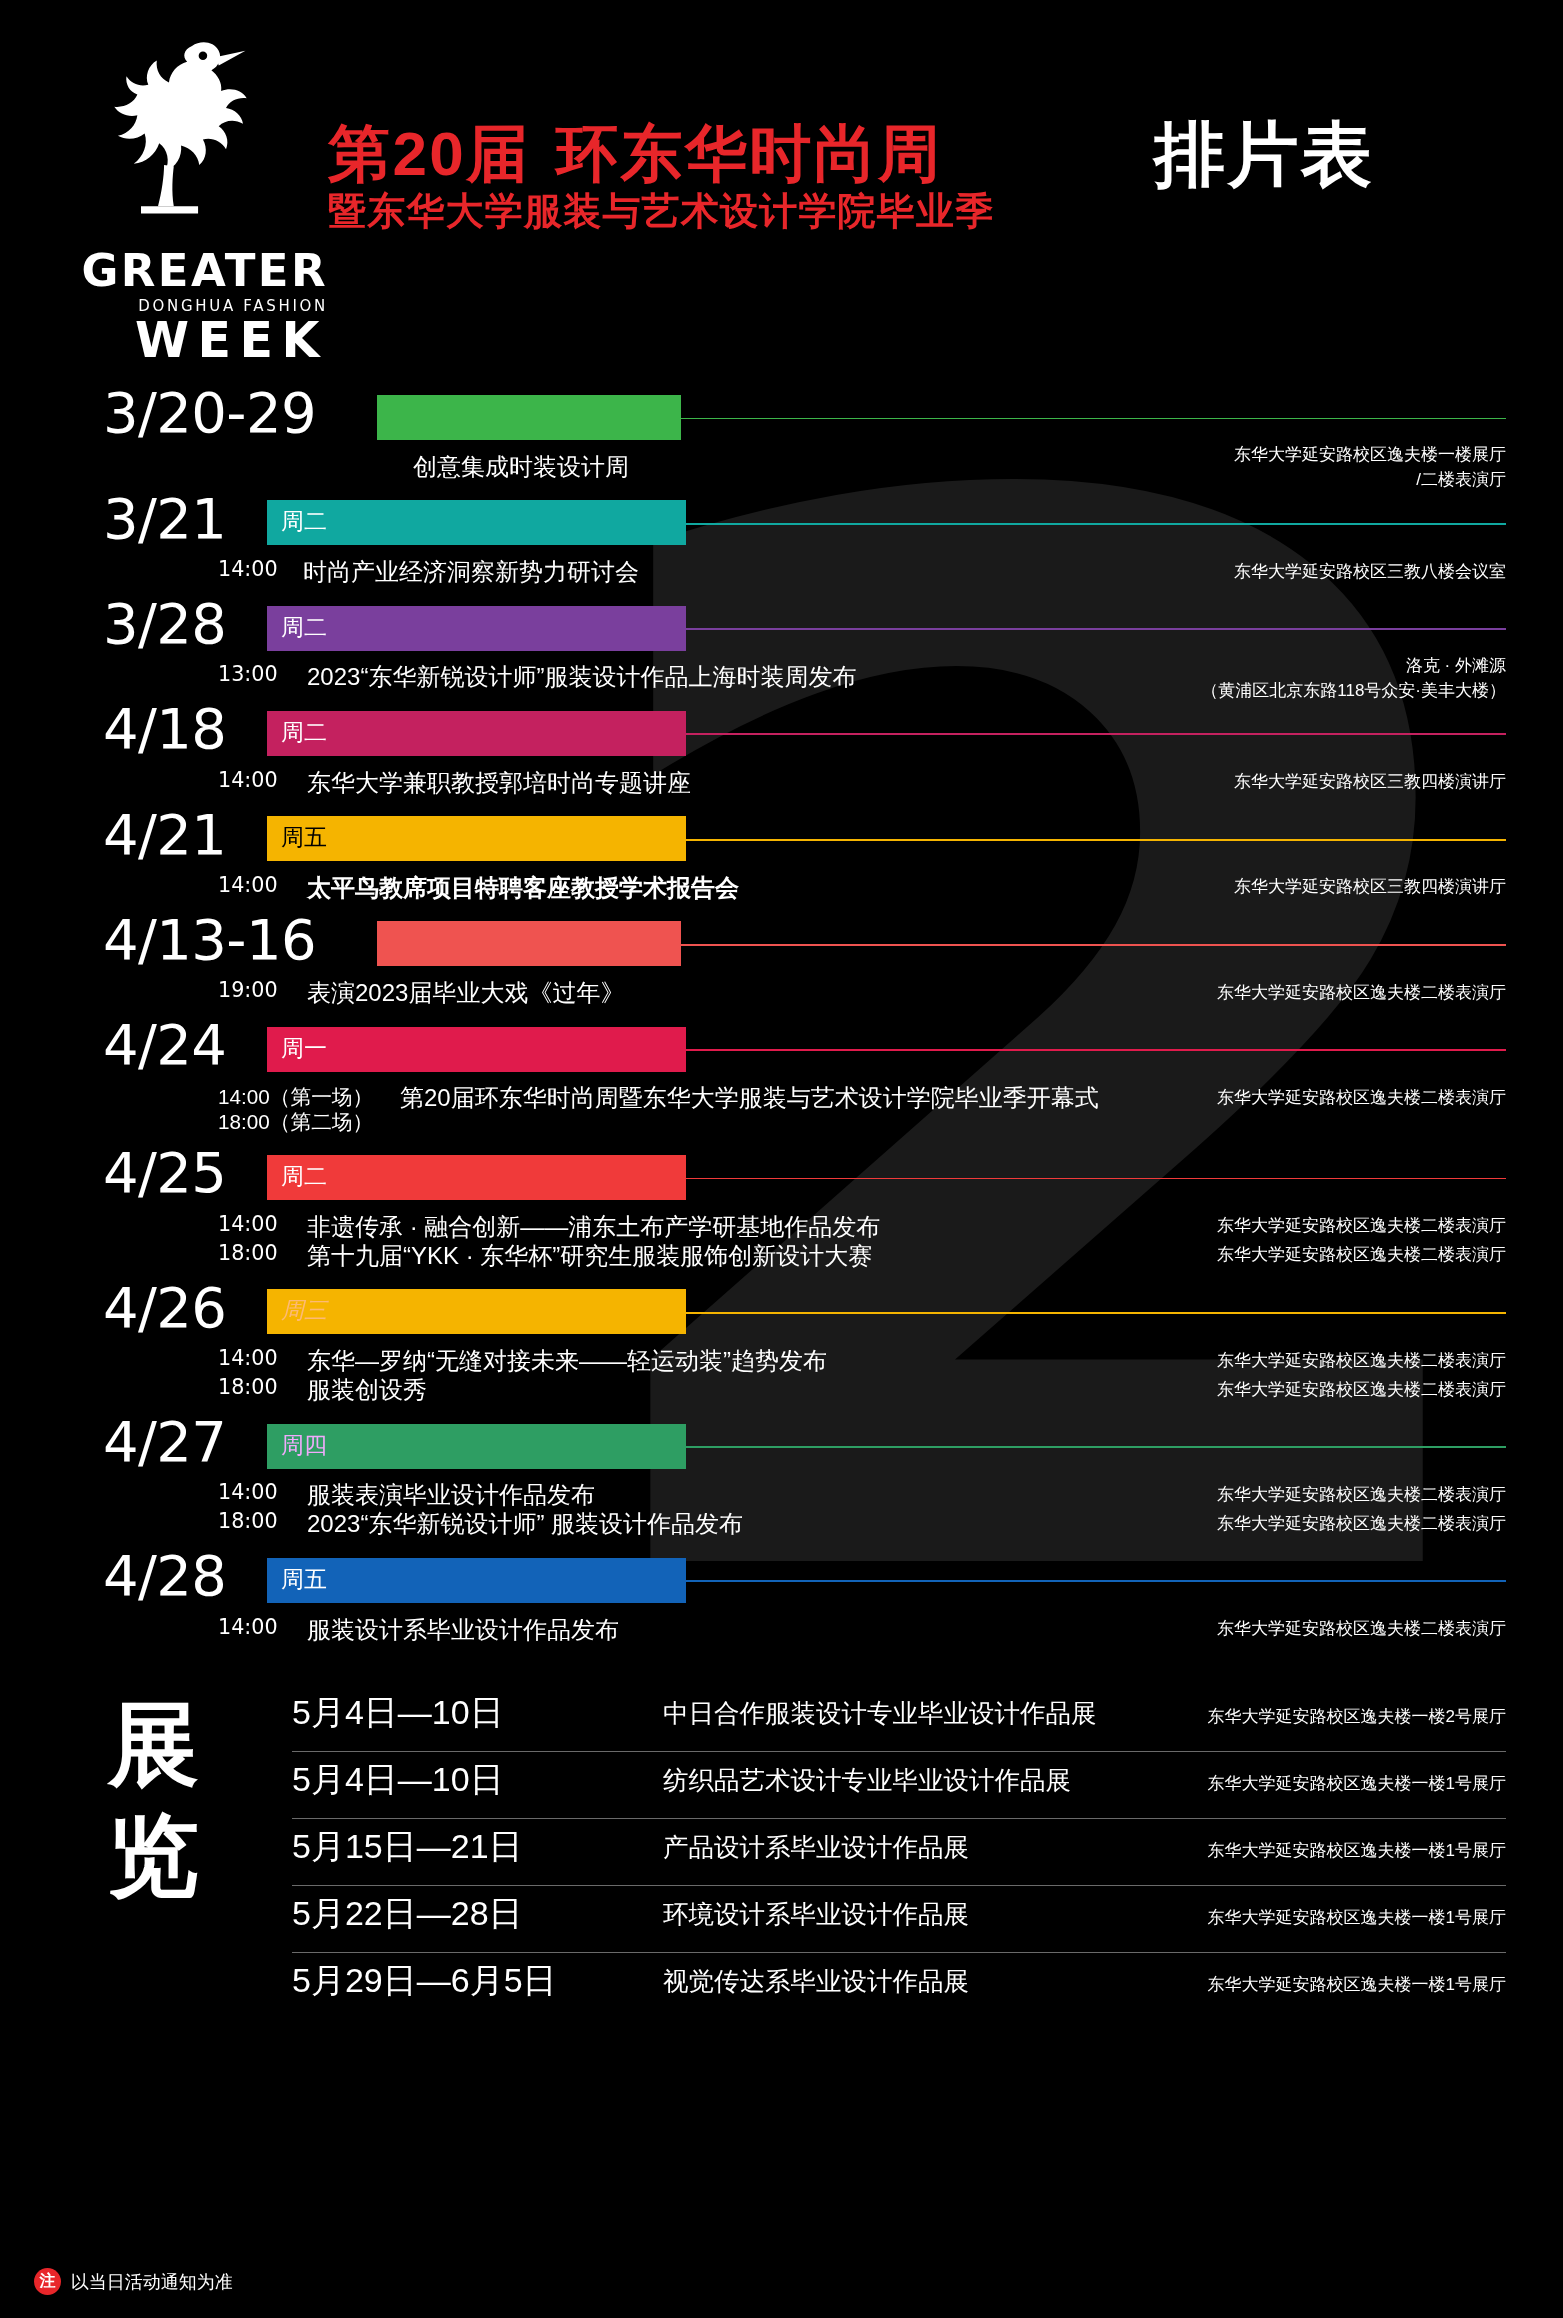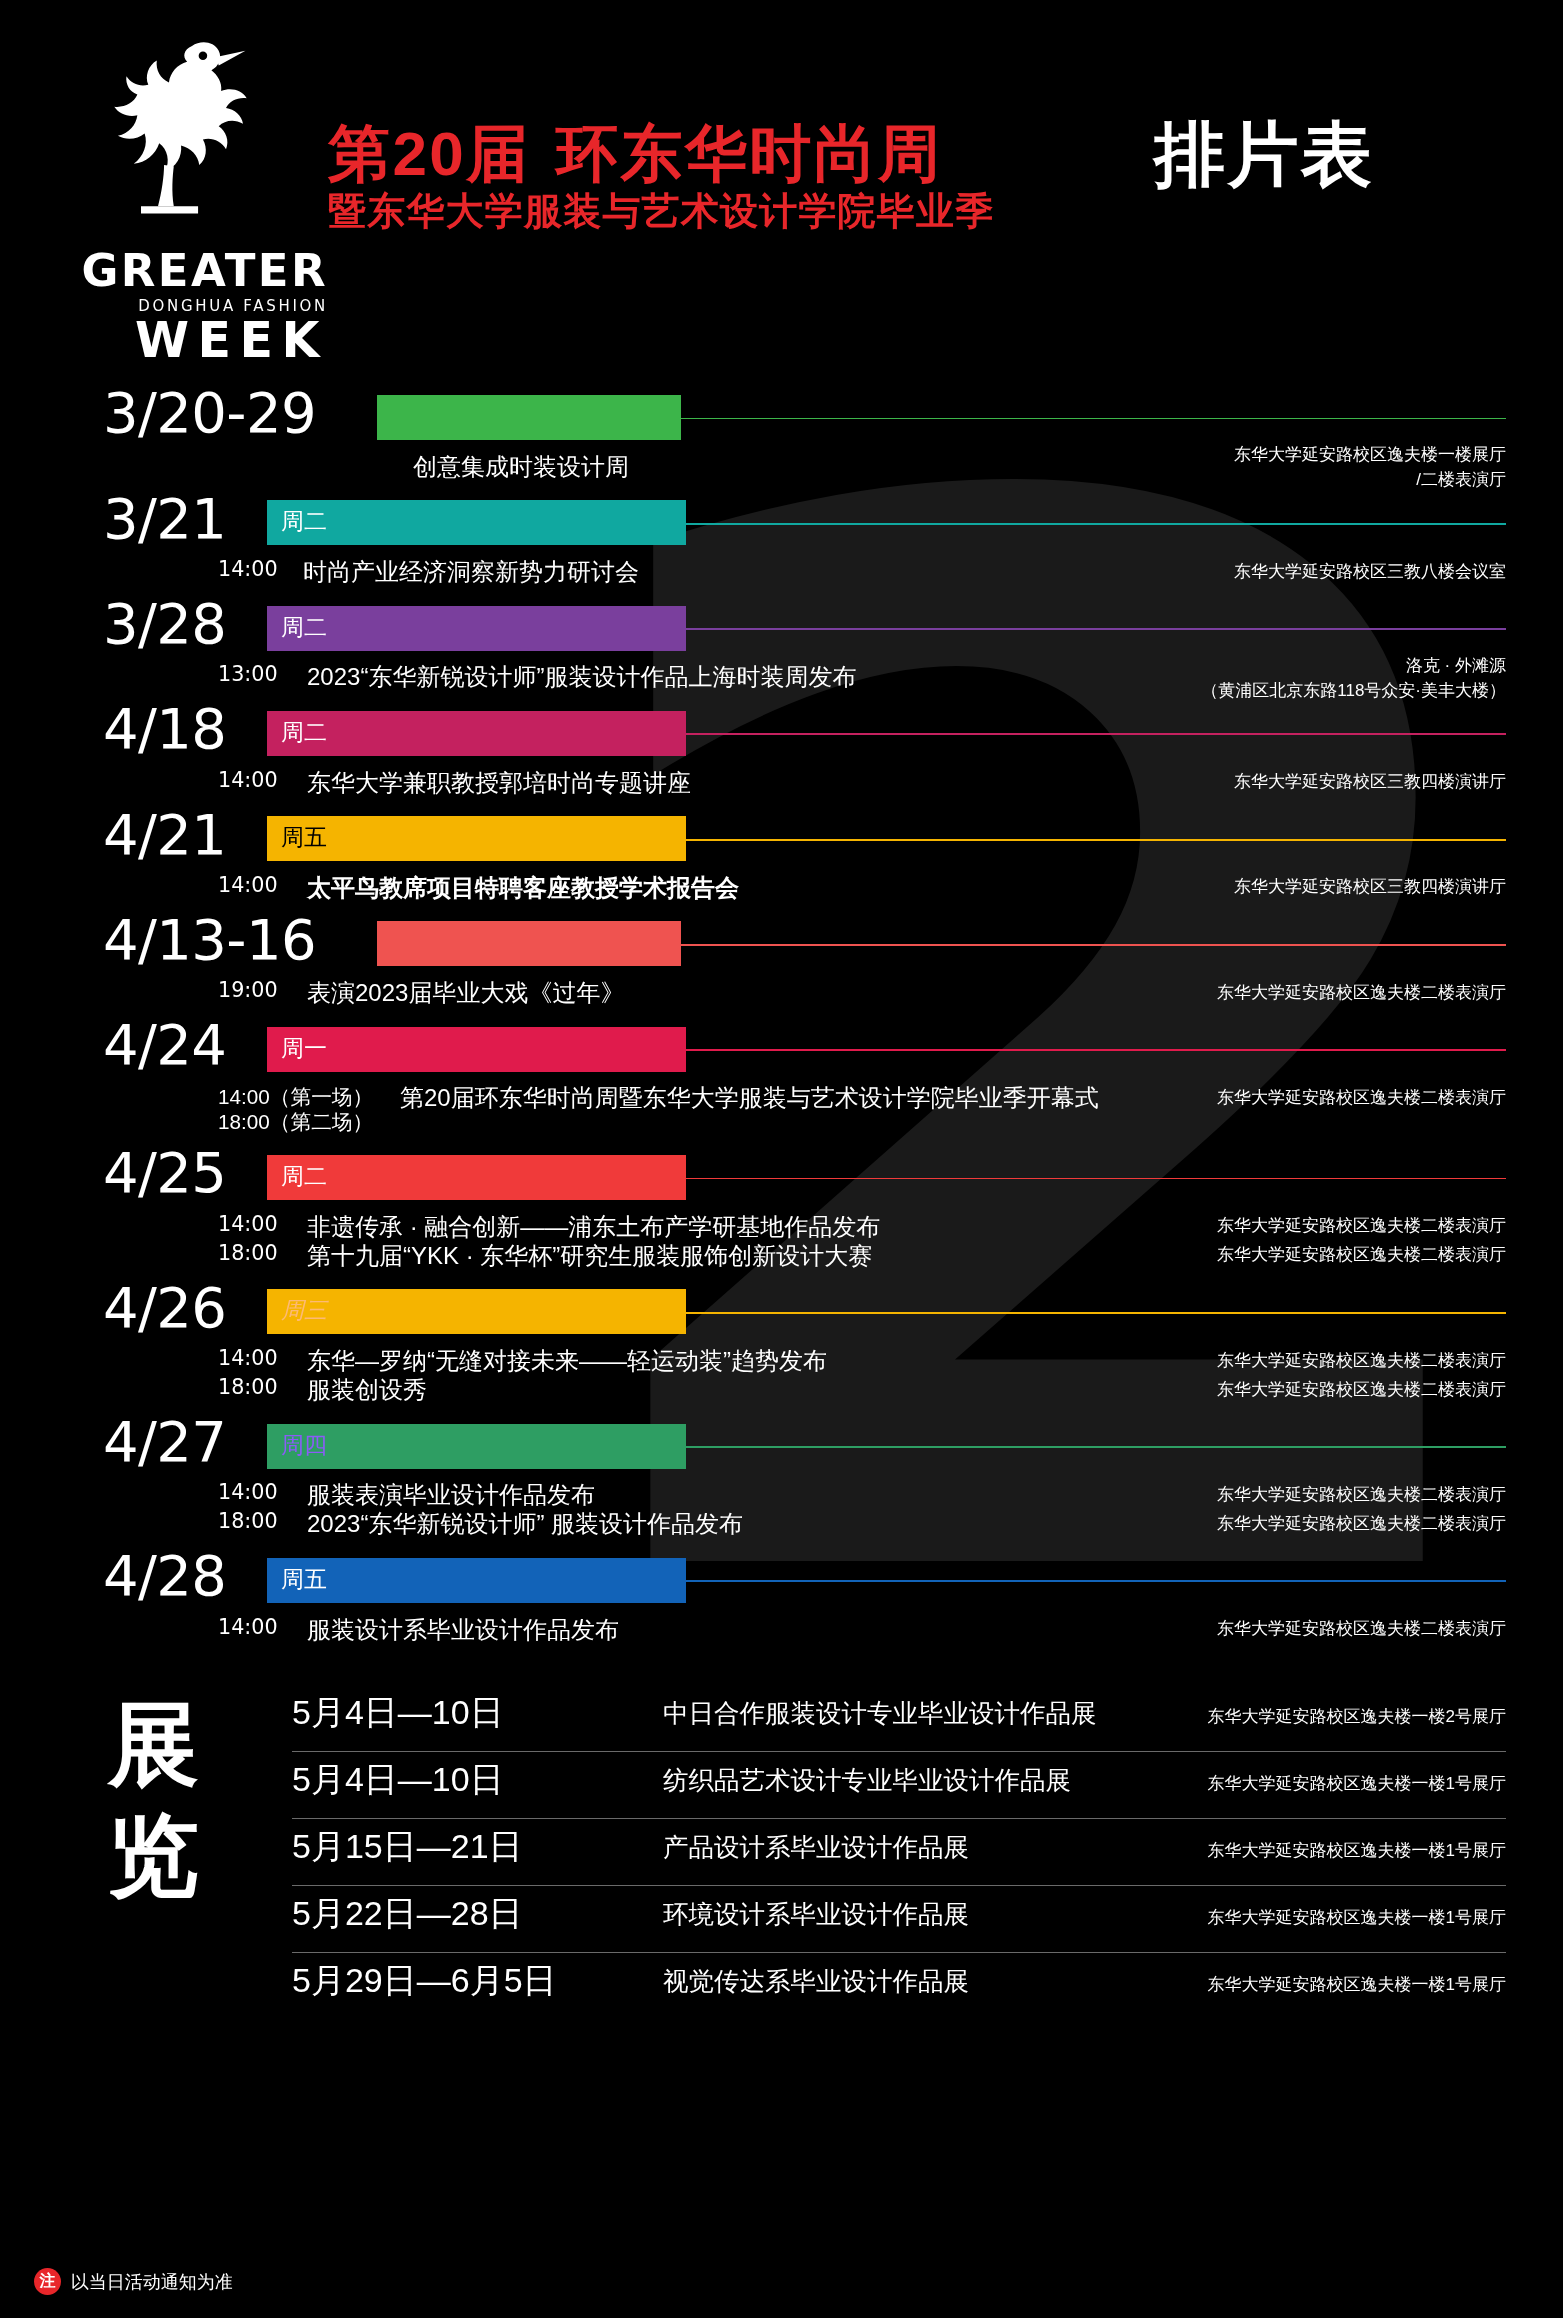--- a/index.html
+++ b/index.html
@@ -429,21 +429,21 @@
               <div class="time">18:00</div>
               <div class="name" style="left: 271px;">服装创设秀</div>
               <div class="venue">东华大学延安路校区逸夫楼二楼表演厅</div>
             </div>
           </div>
         </div>
         <div class="row">
           <div class="bar-line">
             <div class="date">4/27</div>
             <div class="swatch" style="left: 267px; width: 419px; background: rgb(46, 158, 99);"></div>
-            <div class="weekday" style="left: 281px; color: #8b5cf6;">周四</div>
+            <div class="weekday" style="left: 281px; color: #f0abfc;">周四</div>
             <div class="rule" style="background: rgb(46, 158, 99); left: 686px;"></div>
           </div>
           <div class="events">
             <div class="ev">
               <div class="time">14:00</div>
               <div class="name" style="left: 271px;">服装表演毕业设计作品发布</div>
               <div class="venue">东华大学延安路校区逸夫楼二楼表演厅</div>
             </div>
             <div class="ev">
               <div class="time">18:00</div>

